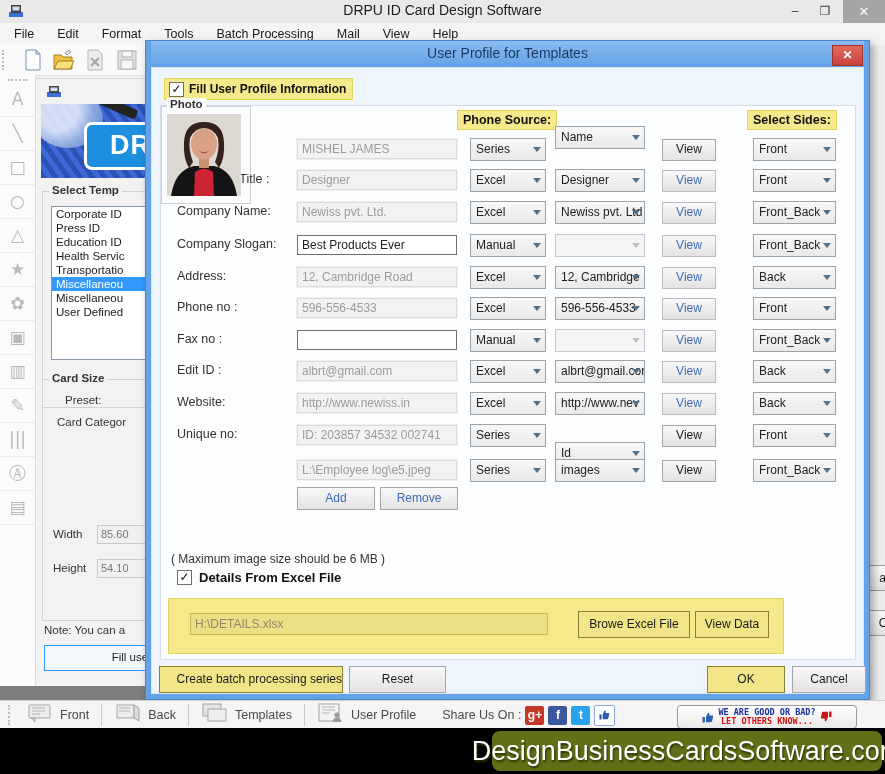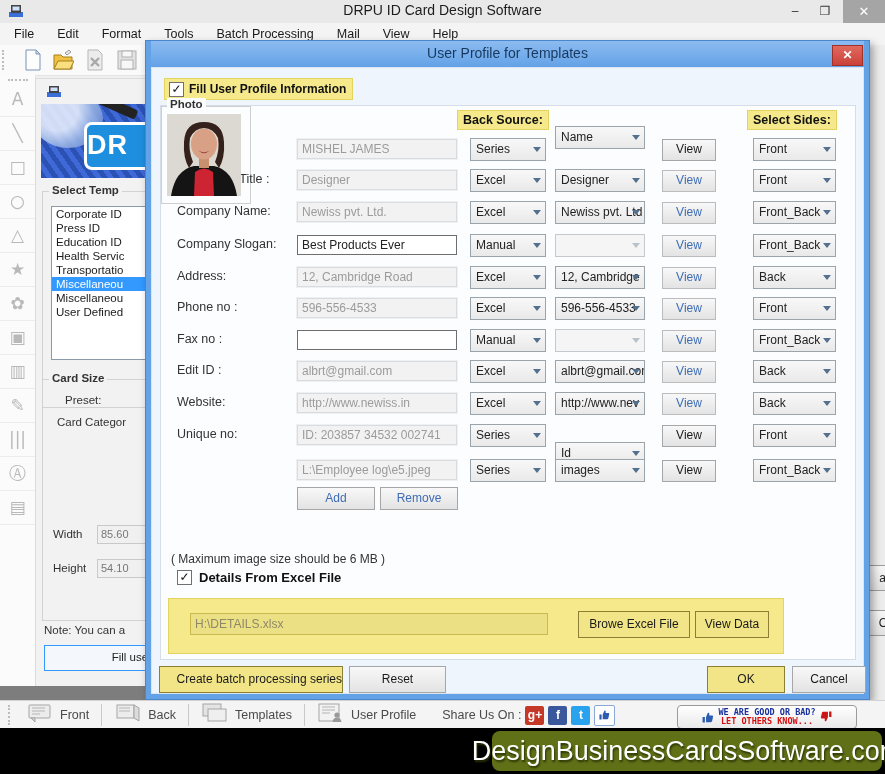--- a/index.html
+++ b/index.html
@@ -27,21 +27,21 @@
            font-family:"DejaVu Sans",sans-serif;border-bottom:1px solid #ececec;overflow:hidden;}
   
   #app-panel{position:absolute;left:35px;top:78px;width:120px;height:608px;background:#f2f2f2;border:1px solid #dcdcdc;overflow:hidden;}
   #panel-mini-icon{position:absolute;left:10px;top:6px;width:16px;height:13px;}
   #logo{position:absolute;left:5px;top:25px;width:112px;height:74px;overflow:hidden;
         background:repeating-linear-gradient(55deg,#2c51b5 0 5px,#3f69d6 5px 10px);}
   #logo .globe{position:absolute;left:-8px;top:-14px;width:70px;height:58px;border-radius:50%;
         background:radial-gradient(circle at 35% 35%,#eef4ff 0 35%,#9db8e6 60%,#5577c8 100%);opacity:.85;}
   #logo .pen{position:absolute;left:38px;top:-6px;width:60px;height:10px;background:#222;transform:rotate(24deg);border-radius:3px;}
   #logo .dr-box{position:absolute;left:43px;top:18px;width:90px;height:42px;background:#1e8fdf;border:3px solid #fff;border-radius:8px;
-        color:#fff;font-weight:bold;font-size:27px;line-height:40px;padding-left:0;letter-spacing:1px;}
+        color:#fff;font-weight:bold;font-size:27px;line-height:40px;padding-left:23px;letter-spacing:1px;}
   .groupbox{position:absolute;border:1px solid #d2d2d2;}
   .grouplabel{position:absolute;top:-8px;left:6px;background:#f2f2f2;padding:0 3px;font-size:11.5px;color:#333;white-space:nowrap;font-weight:bold;}
   #tpl-group{left:6px;top:112px;width:140px;height:215px;}
   .listbox{position:absolute;background:#fff;border:1px solid #8a9aa8;overflow:hidden;}
   #tpl-list{left:8px;top:14px;width:120px;height:152px;}
   .list-item{font-size:11.5px;color:#1a1a1a;padding:1px 0 1px 4px;white-space:nowrap;}
   .list-item.sel{background:#3399ff;color:#fff;}
   #size-group{left:6px;top:300px;width:140px;height:240px;}
   .small-label{position:absolute;font-size:11.5px;color:#333;white-space:nowrap;}
   #card-list{left:8px;top:56px;width:120px;height:80px;}
@@ -236,21 +236,21 @@
       <div id="dlg-close">✕</div>
     </div>
     <div id="dlg-body">
 
       <div id="fill-chk" class="hl">
         <span class="chk">✓</span>
         <span class="lbl">Fill User Profile Information</span>
       </div>
 
       <div id="main-panel">
-        <div id="hdr-source" class="col-header hl">Back Source:</div>
+        <div id="hdr-source" class="col-header hl">Phone Source:</div>
         <div id="hdr-sides" class="col-header hl">Select Sides:</div>
         <div id="rows">
             <div class="f-label" style="top: 35px;">Name:</div>
             <div class="f-field" style="top: 33px;">MISHEL JAMES</div>
             <div class="dd" style="left: 309px; top: 32px; width: 53px;"><span>Series</span><span class="chev"></span></div>
             <div class="dd" style="left: 394px; top: 20px; width: 67px;"><span>Name</span><span class="chev"></span></div>
             <div class="btn btn-view" style="top: 33px;">View</div>
             <div class="dd" style="left: 592px; top: 32px; width: 60px;"><span>Front</span><span class="chev"></span></div>
             <div class="f-label" style="top: 66px;">Position or Title :</div>
             <div class="f-field" style="top: 64px;">Designer</div>

